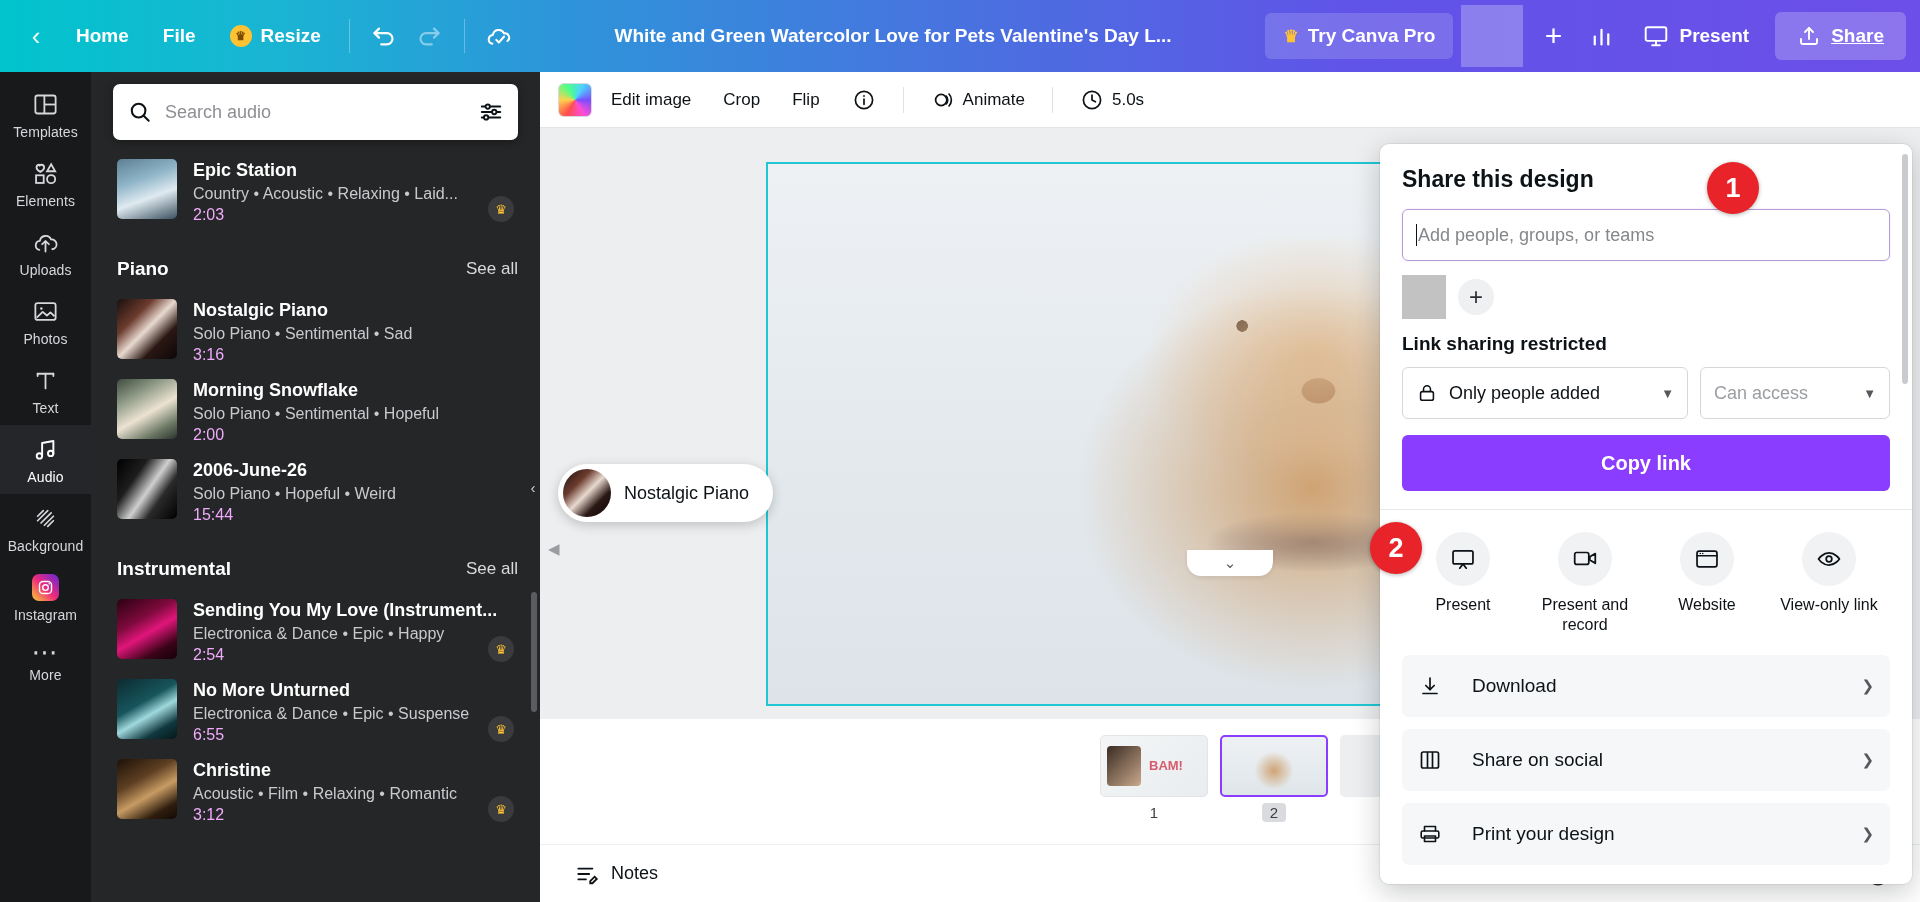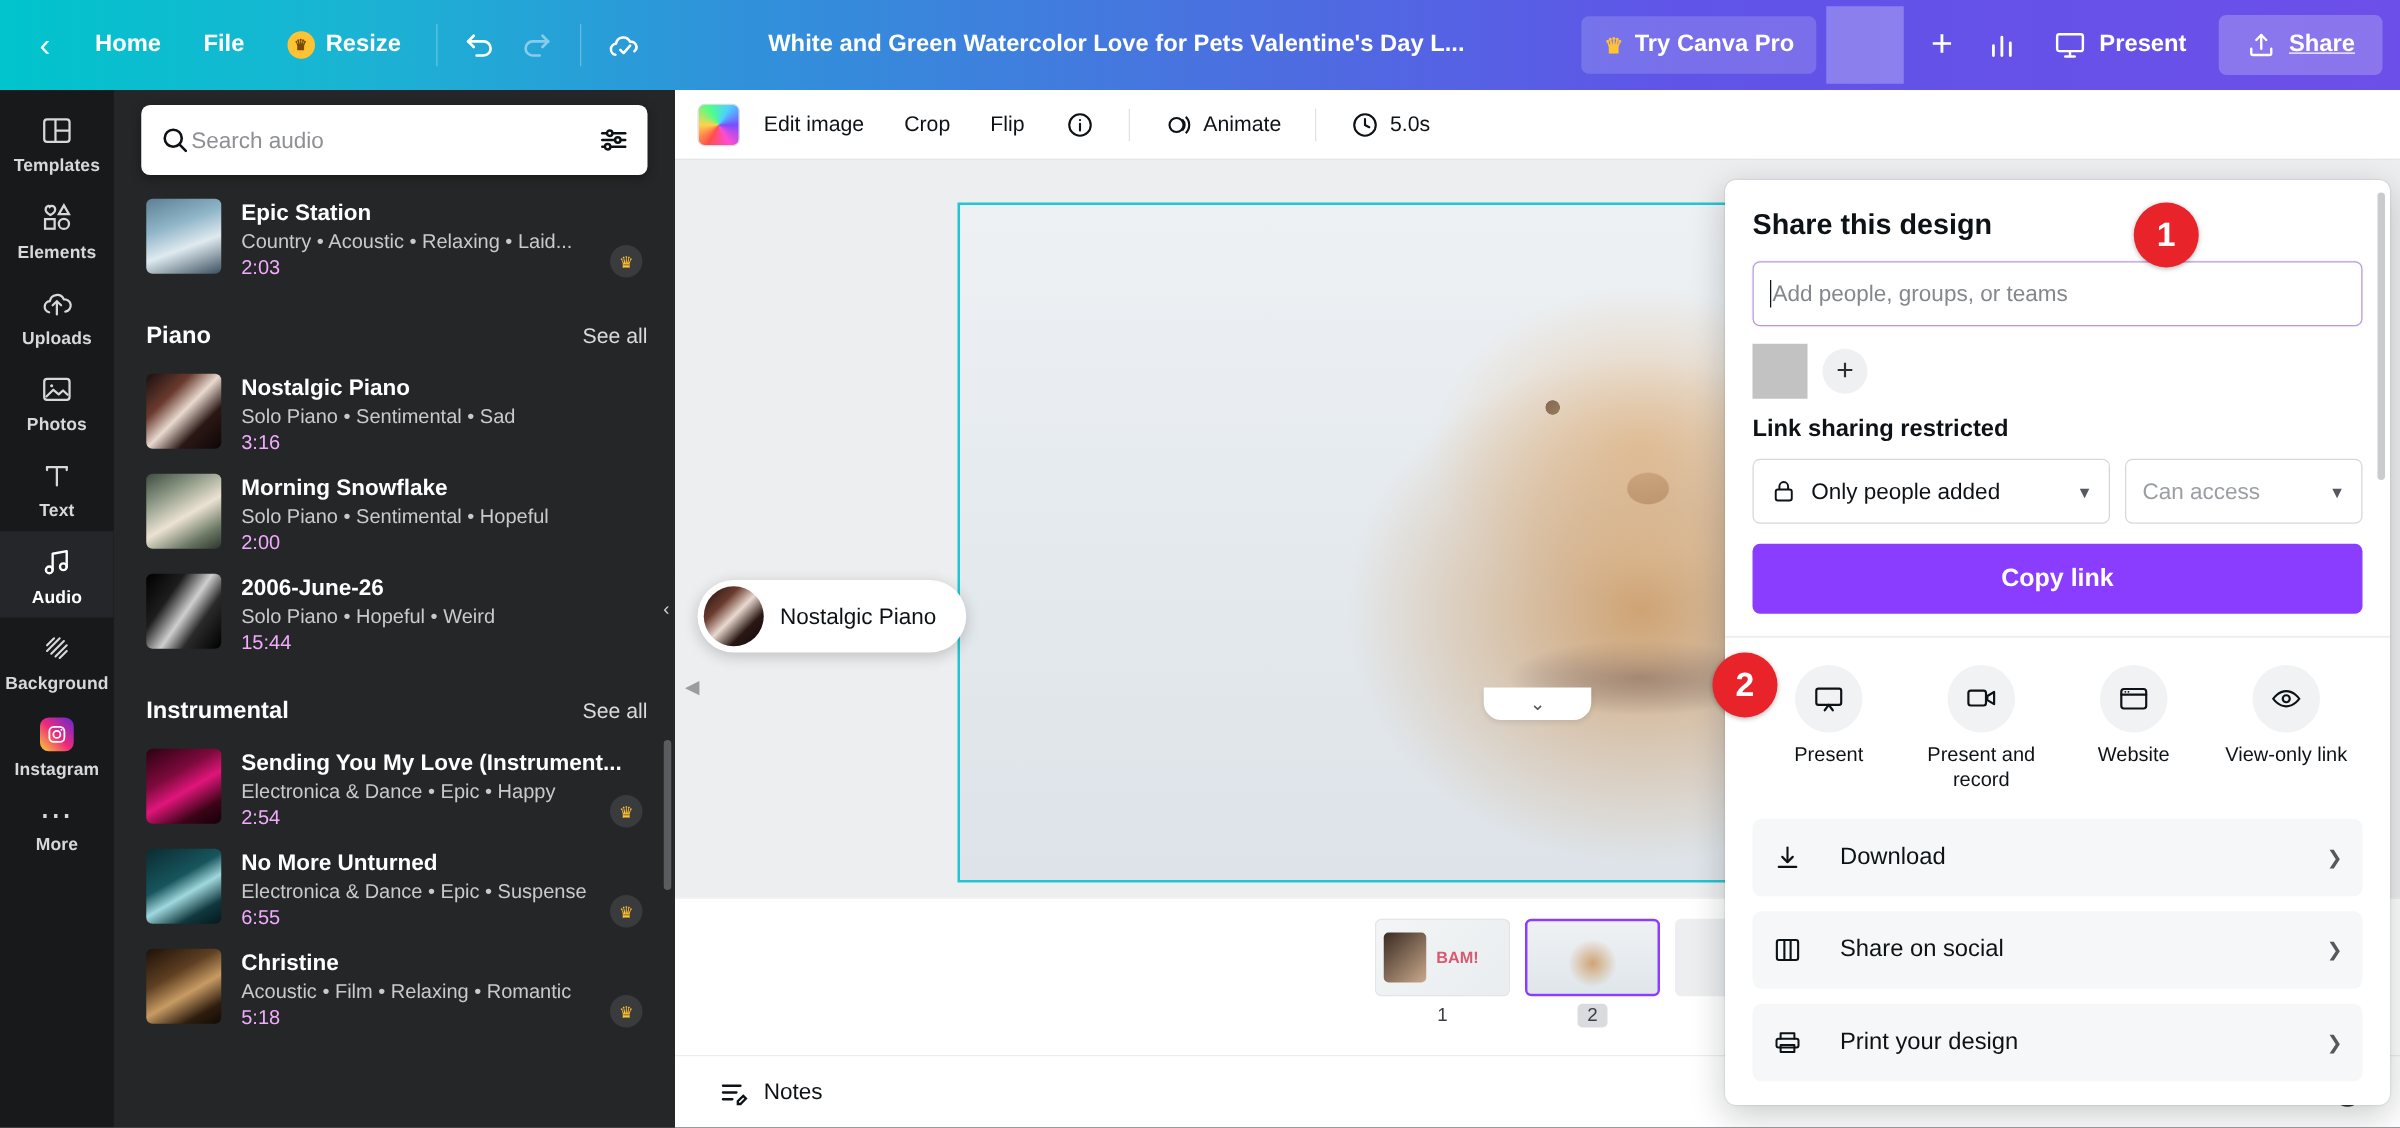--- a/index.html
+++ b/index.html
@@ -72,21 +72,21 @@
   .rail {
     width: 91px; flex: 0 0 91px; background: #18191b;
     display: flex; flex-direction: column; align-items: center;
     padding-top: 8px; overflow: hidden;
   }
   .rail-item {
     width: 91px; padding: 11px 2px 9px; display: flex; flex-direction: column;
     align-items: center; gap: 6px; cursor: pointer; color: #d6d8db;
   }
   .rail-item.active { background: #252629; color: #fff; }
-  .rail-label { font-size: 14px; font-weight: 700; letter-spacing: .1px; }
+  .rail-label { font-size: 14px; font-weight: 400; letter-spacing: .1px; }
   .rail-ico { width: 27px; height: 27px; display: block; }
   .ig-ico {
     width: 27px; height: 27px; border-radius: 7px;
     background: linear-gradient(45deg,#f9ce34 0%, #ee2a7b 48%, #6228d7 100%);
     display: flex; align-items: center; justify-content: center;
   }
   .rail-more-dots { font-size: 26px; letter-spacing: 2px; line-height: .7; }
 
   
   .panel {
@@ -95,21 +95,21 @@
     overflow: hidden;
   }
   .panel-scroll {
     position: absolute; inset: 0; overflow: hidden; padding: 0 22px 0 26px;
   }
   .search-wrap {
     position: absolute; top: 12px; left: 22px; right: 22px; z-index: 10;
   }
   .search-box {
     height: 56px; background: #fff; border-radius: 7px;
-    display: flex; align-items: center; padding: 0 14px; 
+    display: flex; align-items: center; padding: 0 14px; gap: 12px;
     box-shadow: 0 2px 8px rgba(0,0,0,.35); cursor: text;
   }
   .search-ph { flex: 1; font-size: 18px; color: #8d8f93; }
   .filter-ico { cursor: pointer; }
   .list { padding-top: 80px; }
   .sec-head {
     display: flex; align-items: center; justify-content: space-between;
     margin: 26px 0 12px;
   }
   .sec-title { font-size: 19px; font-weight: 700; color: #fff; }
@@ -544,21 +544,21 @@
               <div class="tdur">6:55</div>
             </div>
             <div class="tcrown">♛</div>
           </div>
 
           <div class="track">
             <div class="thumb" style="background:linear-gradient(150deg,#1d1108 0%,#5e3f22 35%,#c79b63 58%,#2f1d0e 82%,#120a04 100%);"></div>
             <div class="tmeta">
               <div class="tname">Christine</div>
               <div class="ttags">Acoustic • Film • Relaxing • Romantic</div>
-              <div class="tdur">5:18</div>
+              <div class="tdur">3:12</div>
             </div>
             <div class="tcrown">♛</div>
           </div>
 
         </div>
         <div class="panel-scrollbar"></div>
       </div>
 
       <div class="search-wrap">
         <div class="search-box">

